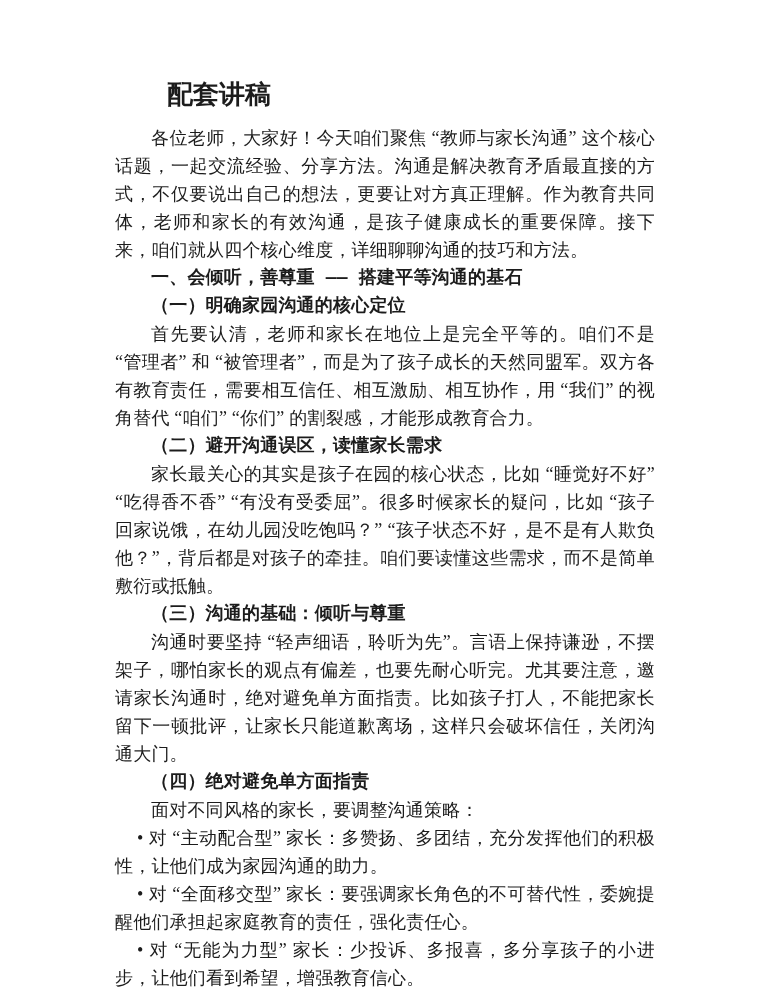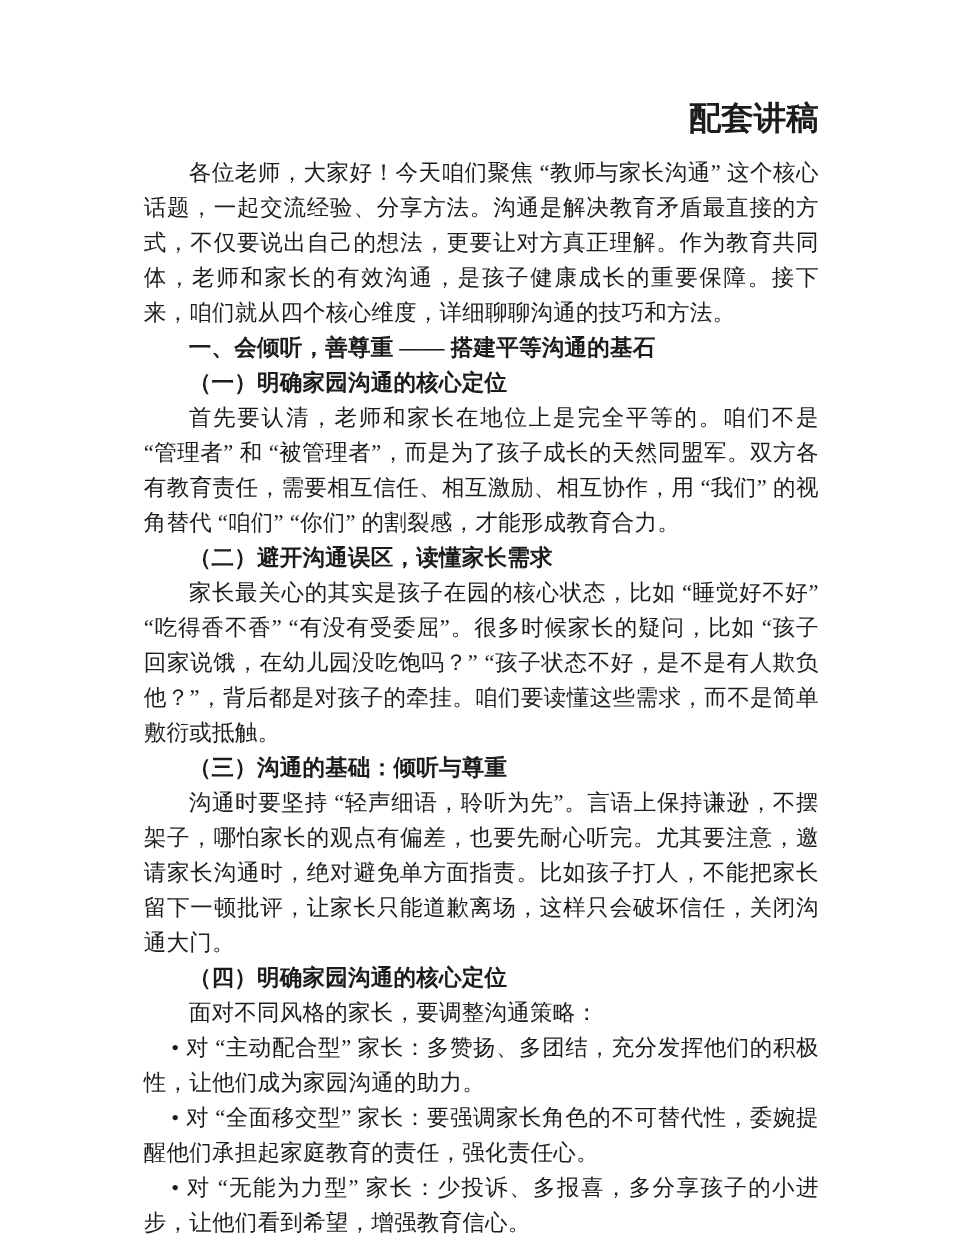--- a/index.html
+++ b/index.html
@@ -20,36 +20,37 @@
     position: absolute;
     left: 115px;
     top: 78px;
     width: 540px;
   }
   .title {
     margin: 0 0 12px 0;
     font-size: 26px;
     line-height: 34px;
     font-weight: bold;
-    text-align: right;
+    text-align: left;
     text-indent: 2em; 
     white-space: nowrap;
   }
   .para {
     margin: 0;
     font-size: 18px;
     line-height: 28px;
     text-align: justify;
     letter-spacing: 0.2px;
   }
   .indent {
     text-indent: 2em;
   }
   .heading {
     font-weight: bold;
+    font-family: Liberation Mono, monospace;
   }
   .bullet {
     text-indent: 22px;   
   }
   .bullet .marker {
     padding-right: 5px;
   }
 </style>
 </head>
 <body>
@@ -65,21 +66,21 @@
 
     <p class="para indent heading">（一）明确家园沟通的核心定位</p>
     <p class="para indent">首先要认清，老师和家长在地位上是完全平等的。咱们不是 “管理者” 和 “被管理者”，而是为了孩子成长的天然同盟军。双方各有教育责任，需要相互信任、相互激励、相互协作，用 “我们” 的视角替代 “咱们” “你们” 的割裂感，才能形成教育合力。</p>
 
     <p class="para indent heading">（二）避开沟通误区，读懂家长需求</p>
     <p class="para indent">家长最关心的其实是孩子在园的核心状态，比如 “睡觉好不好” “吃得香不香” “有没有受委屈”。很多时候家长的疑问，比如 “孩子回家说饿，在幼儿园没吃饱吗？” “孩子状态不好，是不是有人欺负他？”，背后都是对孩子的牵挂。咱们要读懂这些需求，而不是简单敷衍或抵触。</p>
 
     <p class="para indent heading">（三）沟通的基础：倾听与尊重</p>
     <p class="para indent">沟通时要坚持 “轻声细语，聆听为先”。言语上保持谦逊，不摆架子，哪怕家长的观点有偏差，也要先耐心听完。尤其要注意，邀请家长沟通时，绝对避免单方面指责。比如孩子打人，不能把家长留下一顿批评，让家长只能道歉离场，这样只会破坏信任，关闭沟通大门。</p>
 
-    <p class="para indent heading">（四）明确家园沟通的核心定位</p>
+    <p class="para indent heading">（四）绝对避免单方面指责</p>
     <p class="para indent">面对不同风格的家长，要调整沟通策略：</p>
 
     <p class="para bullet">
       <span class="marker">•</span><span>对 “主动配合型” 家长：多赞扬、多团结，充分发挥他们的积极性，让他们成为家园沟通的助力。</span>
     </p>
 
     <p class="para bullet">
       <span class="marker">•</span><span>对 “全面移交型” 家长：要强调家长角色的不可替代性，委婉提醒他们承担起家庭教育的责任，强化责任心。</span>
     </p>
 

